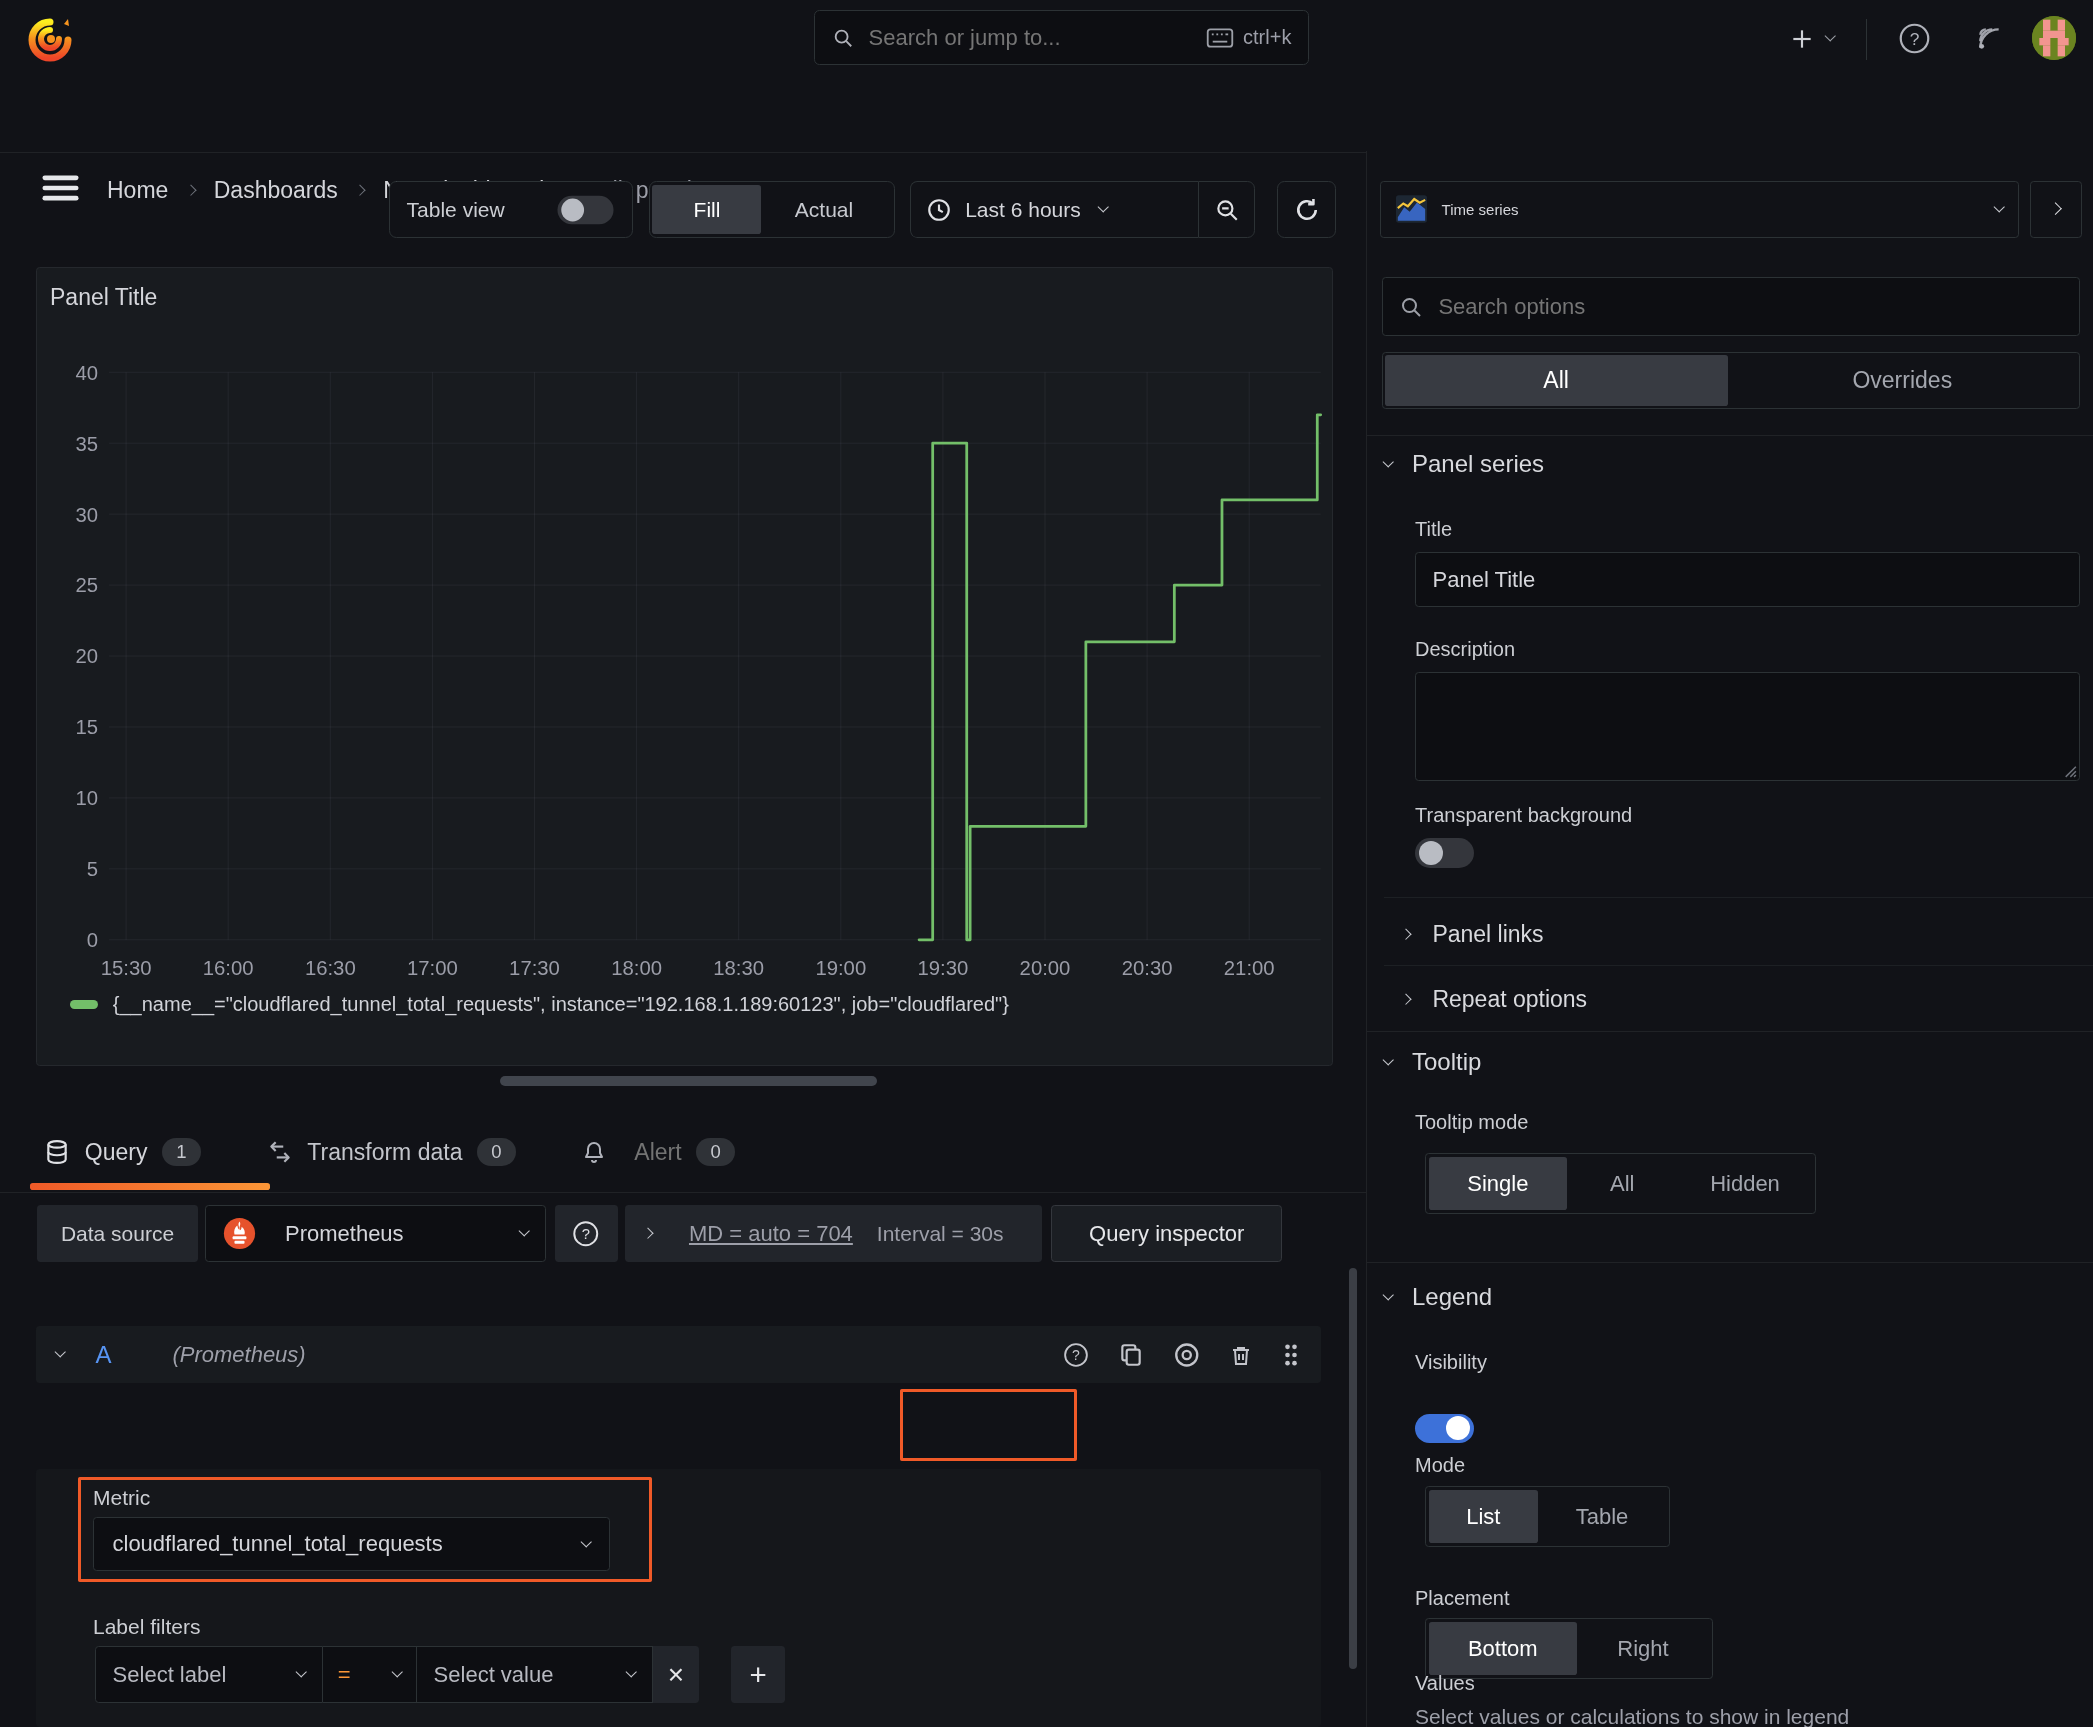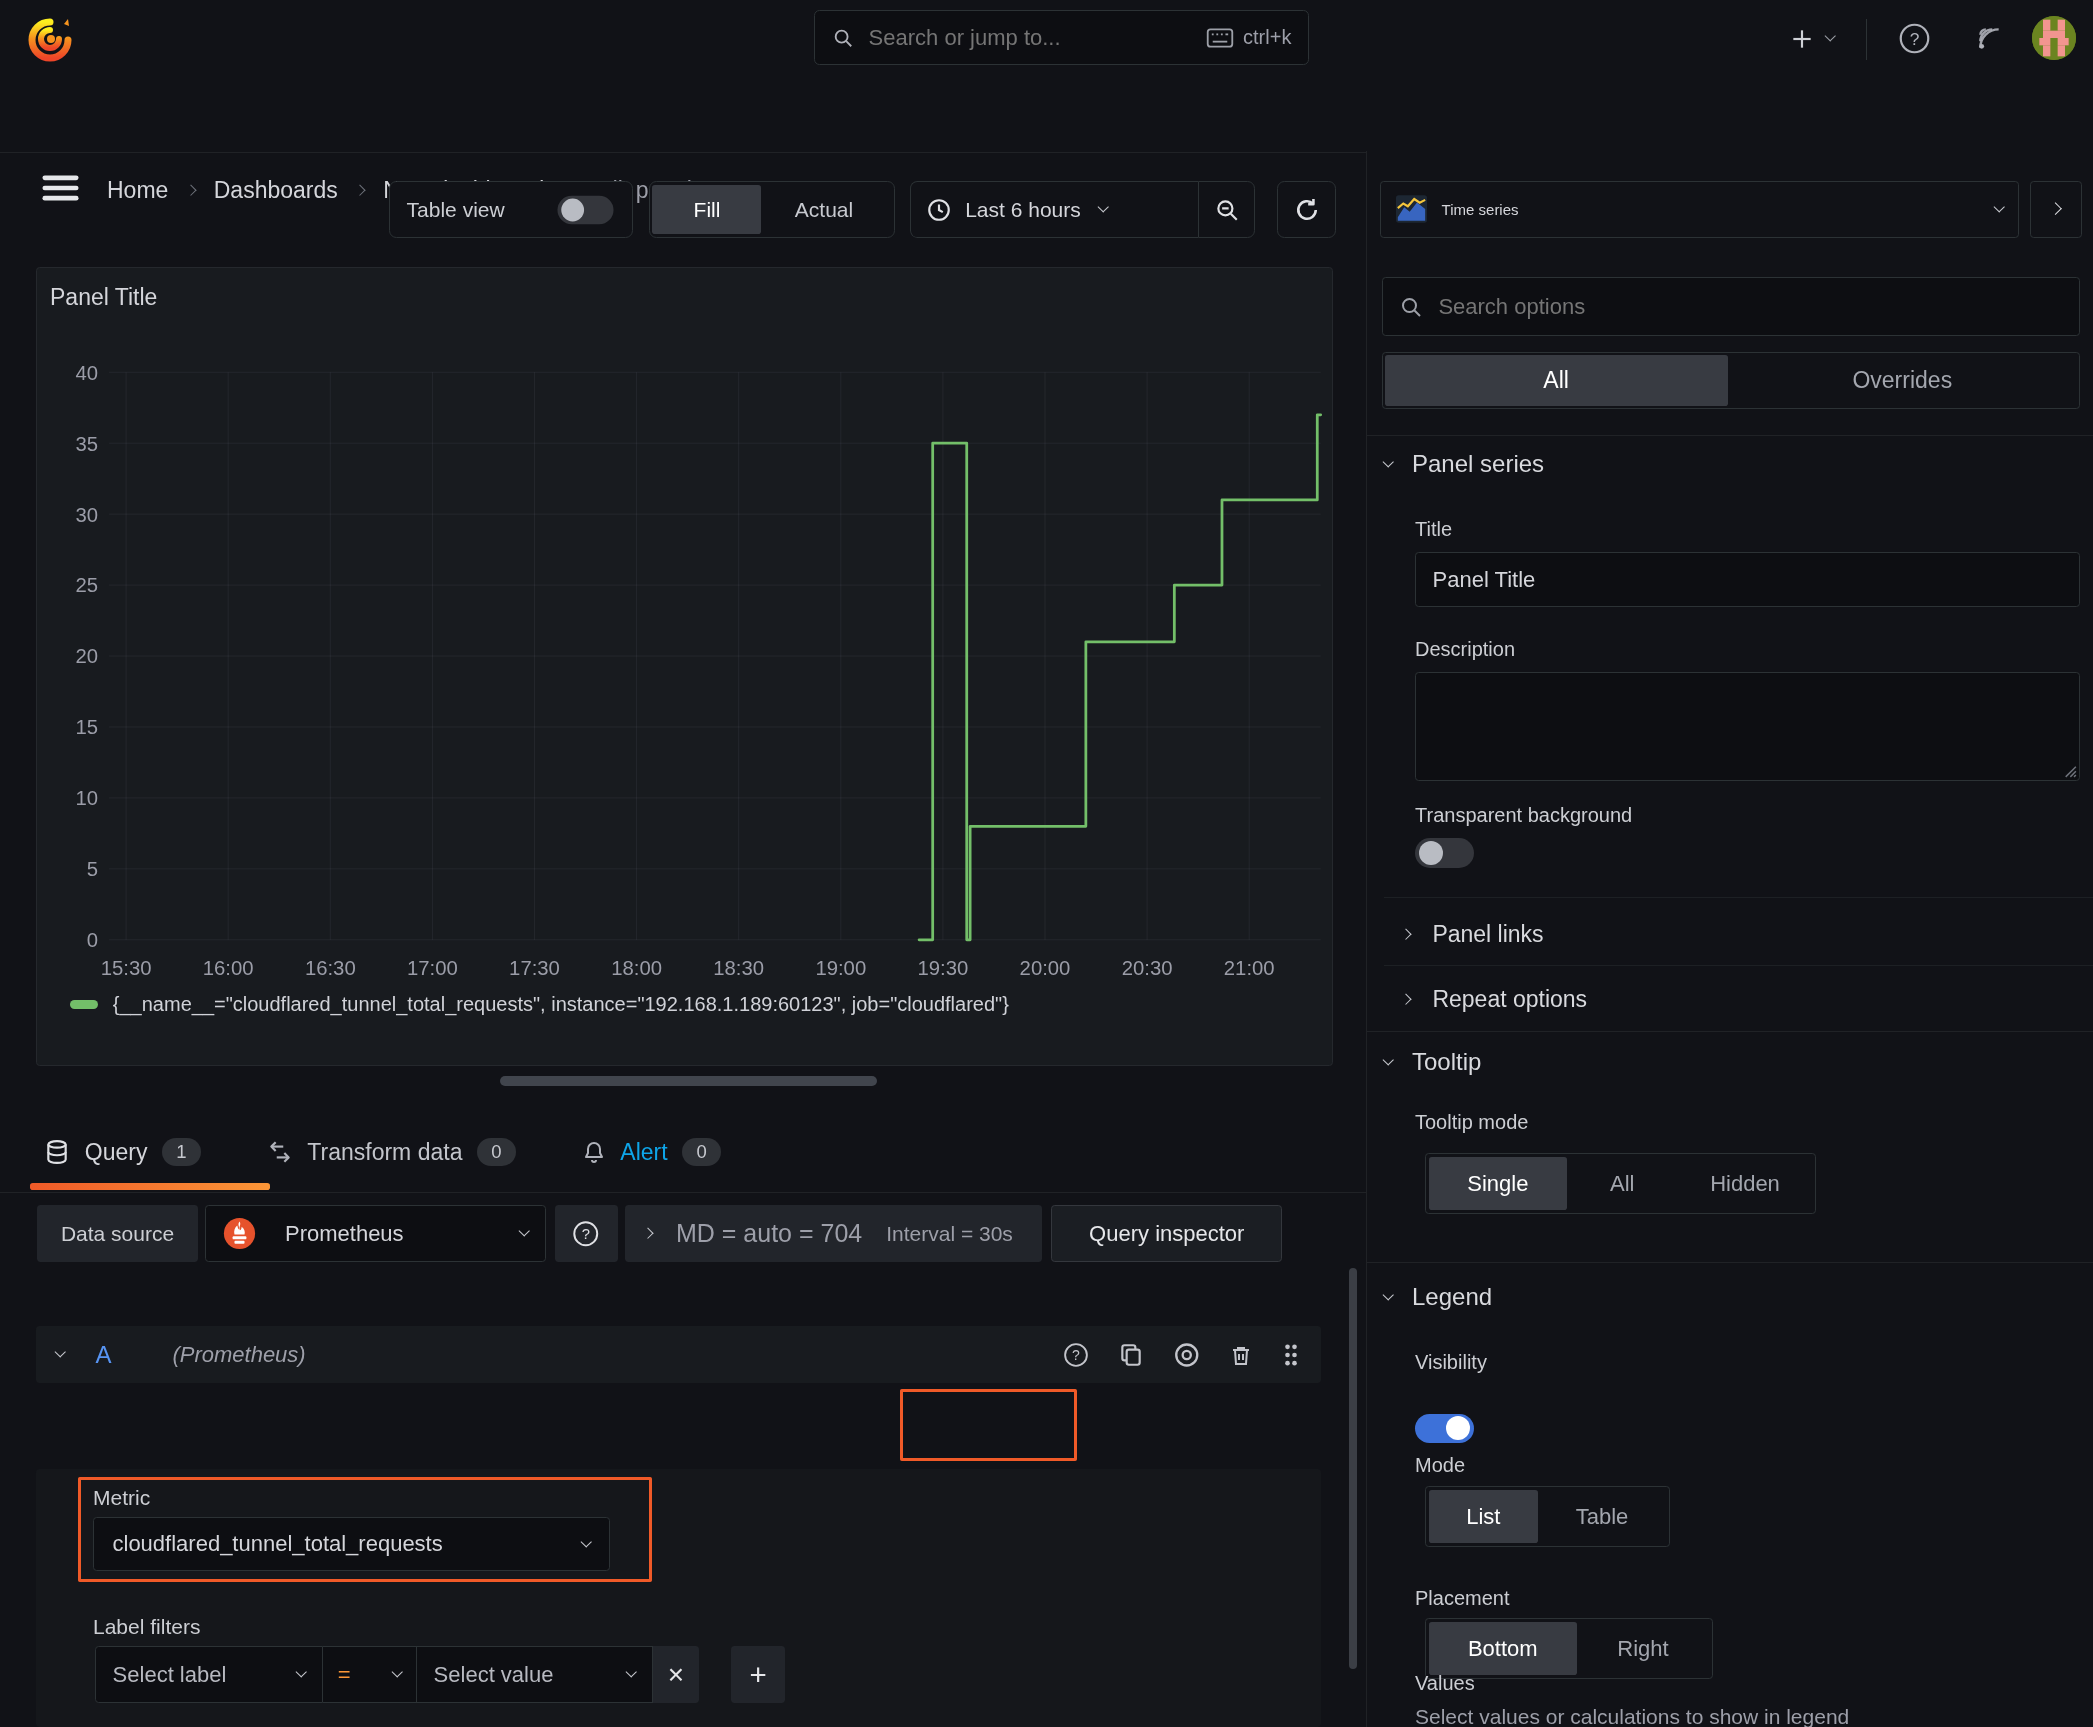--- a/index.html
+++ b/index.html
@@ -260,21 +260,21 @@
       <span class="t2" style="font-size:23px;color:#c3c5cb;">Transform data</span>
       <span class="badge">0</span>
     </div>
     <div class="flex" style="gap:14.8px;padding:0 33px;height:100%;">
       <span>
           <svg width="24" height="26" viewBox="0 0 24 24" fill="none" stroke="#b0b2ba" stroke-width="2" stroke-linejoin="round">
             <path d="M12 3 a6 6 0 0 0 -6 6 v4 l-2 4 h16 l-2 -4 V9 a6 6 0 0 0 -6 -6 z"></path>
             <path d="M10 20 a2 2 0 0 0 4 0"></path>
           </svg>
         </span>
-      <span class="t2" style="font-size:23px;color:#0ea5e9;">Alert</span>
+      <span class="t2" style="font-size:23px;color:#737373;margin-left:14px;">Alert</span>
       <span class="badge">0</span>
     </div>
   </div>
   <div class="abs" style="left:30px;top:1183px;width:240px;height:6.5px;border-radius:2.8px;background:linear-gradient(90deg,#f05a28,#fb9637);"></div>
   <div class="divider" style="left:0;top:1192px;width:1366px;"></div>
 
   <div class="abs flex" style="left:37px;top:1205px;height:57px;">
     <div class="chip" style="width:161px;height:57px;justify-content:center;">
       <span class="seclabel" style="font-size:21px;">Data source</span>
     </div>
@@ -291,21 +291,21 @@
       <span class="chev down" style="width:7.4px;height:7.4px;color:#c7c9cf;"></span>
     </div>
     <div class="chip" style="margin-left:8.3px;width:63px;height:57px;justify-content:center;">
       <svg width="29.5" height="29.5" viewBox="0 0 36 36">
           <circle cx="18" cy="18" r="14" fill="none" stroke="#e0e1e5" stroke-width="2.4"></circle>
           <text x="18" y="25" text-anchor="middle" font-size="18" fill="#e0e1e5" font-family="Liberation Sans,sans-serif">?</text>
         </svg>
     </div>
     <div class="chip" style="margin-left:7.4px;width:417px;height:57px;padding:0 18.5px;gap:24px;">
       <span class="chev right" style="width:7.4px;height:7.4px;color:#c7c9cf;"></span>
-      <span class="t2" style="font-size:25px;">MD = auto = 704</span>
+      <span class="t2" style="font-size:22px;margin-left:13px;text-decoration:underline;">MD = auto = 704</span>
       <span class="t2" style="font-size:21px;">Interval = 30s</span>
     </div>
     <div class="btn bordered" style="margin-left:9.2px;width:231px;height:57px;font-size:22px;color:#e6e7ea;">Query inspector</div>
   </div>
 
   <div class="abs flex" style="left:36px;top:1326px;width:1285px;height:57px;background:#181b1f;border-radius:3.7px;padding:0 20px;box-sizing:border-box;">
     <span class="chev down" style="width:7.4px;height:7.4px;color:#c7c9cf;"></span>
     <span style="margin-left:31px;color:#5794f2;font-size:24px;font-weight:500;">A</span>
     <span class="t2" style="margin-left:61px;font-style:italic;font-size:22px;">(Prometheus)</span>
     <span style="flex:1;"></span>

